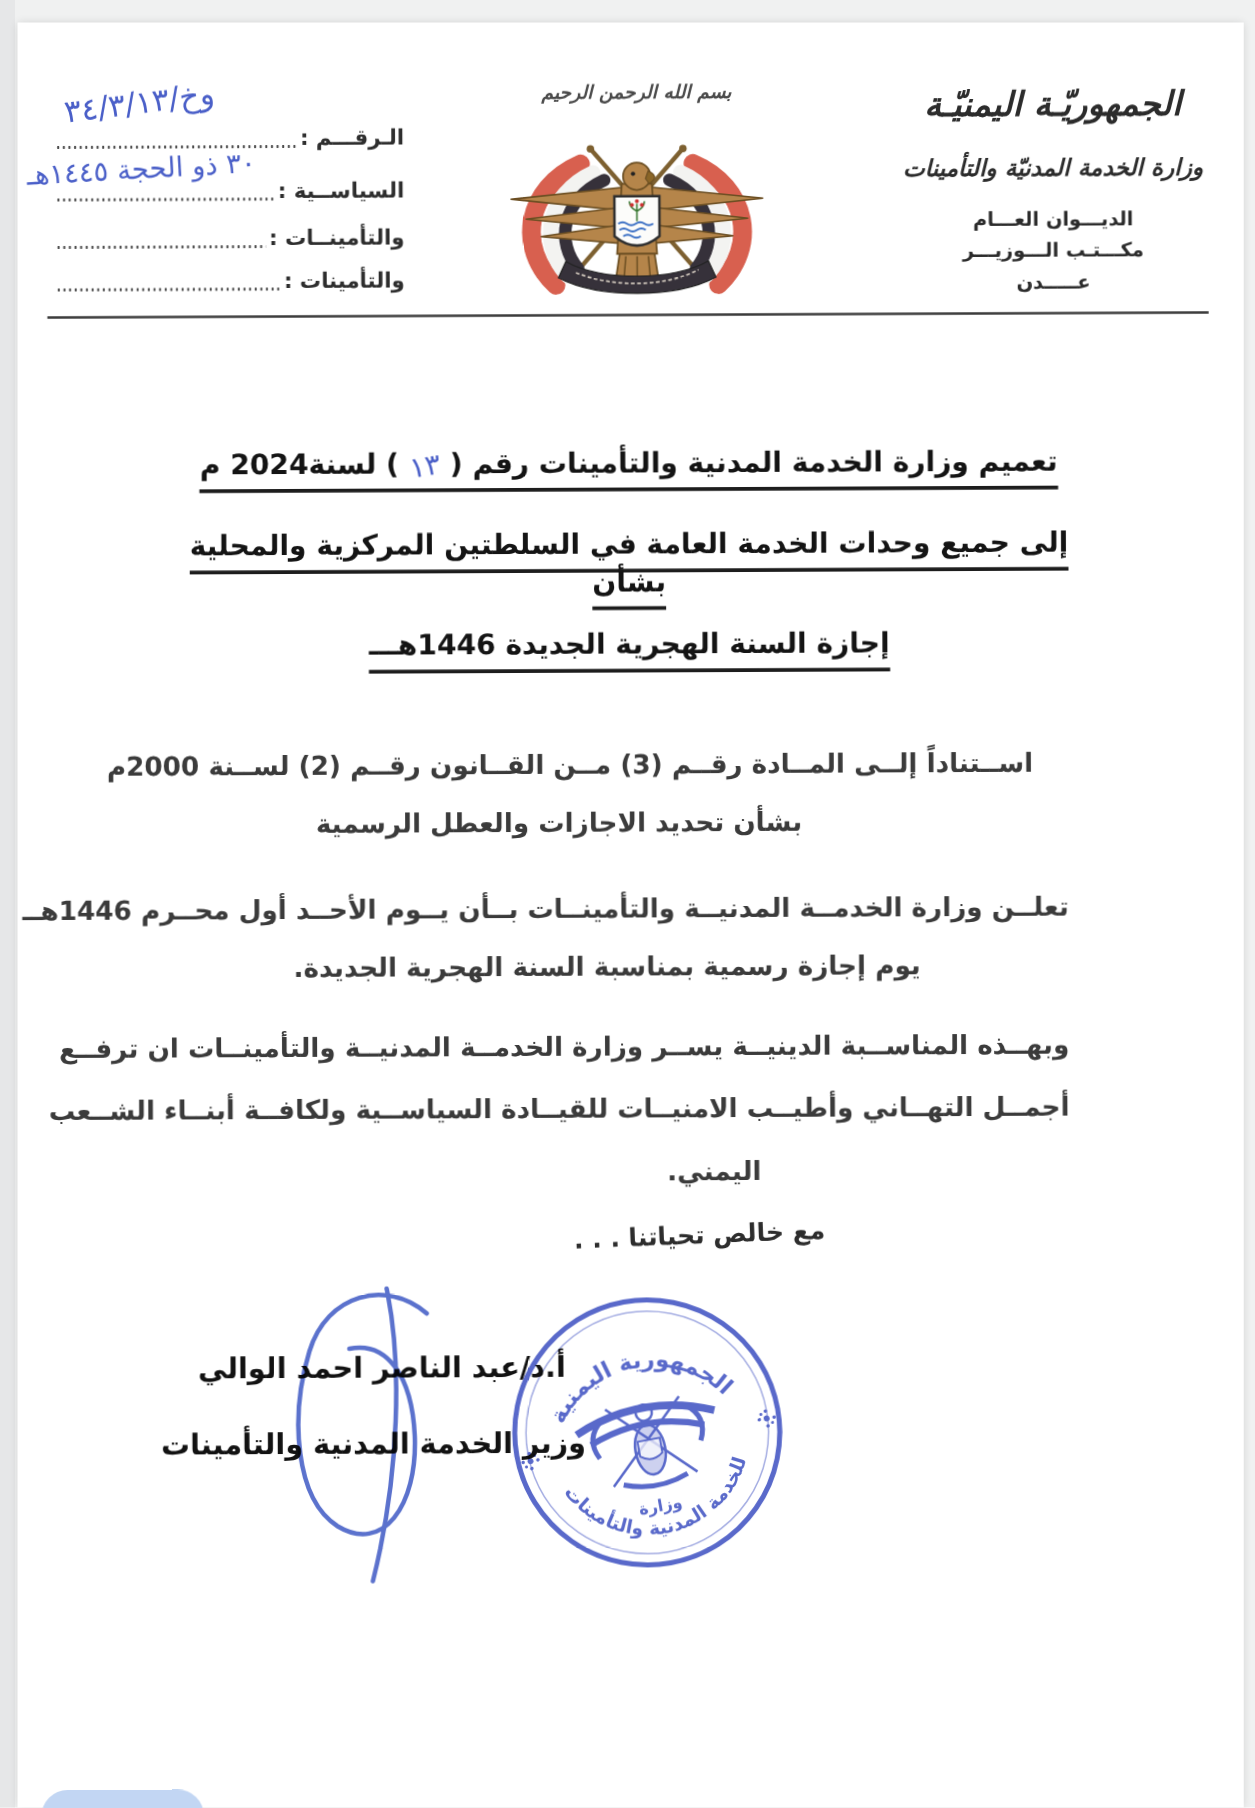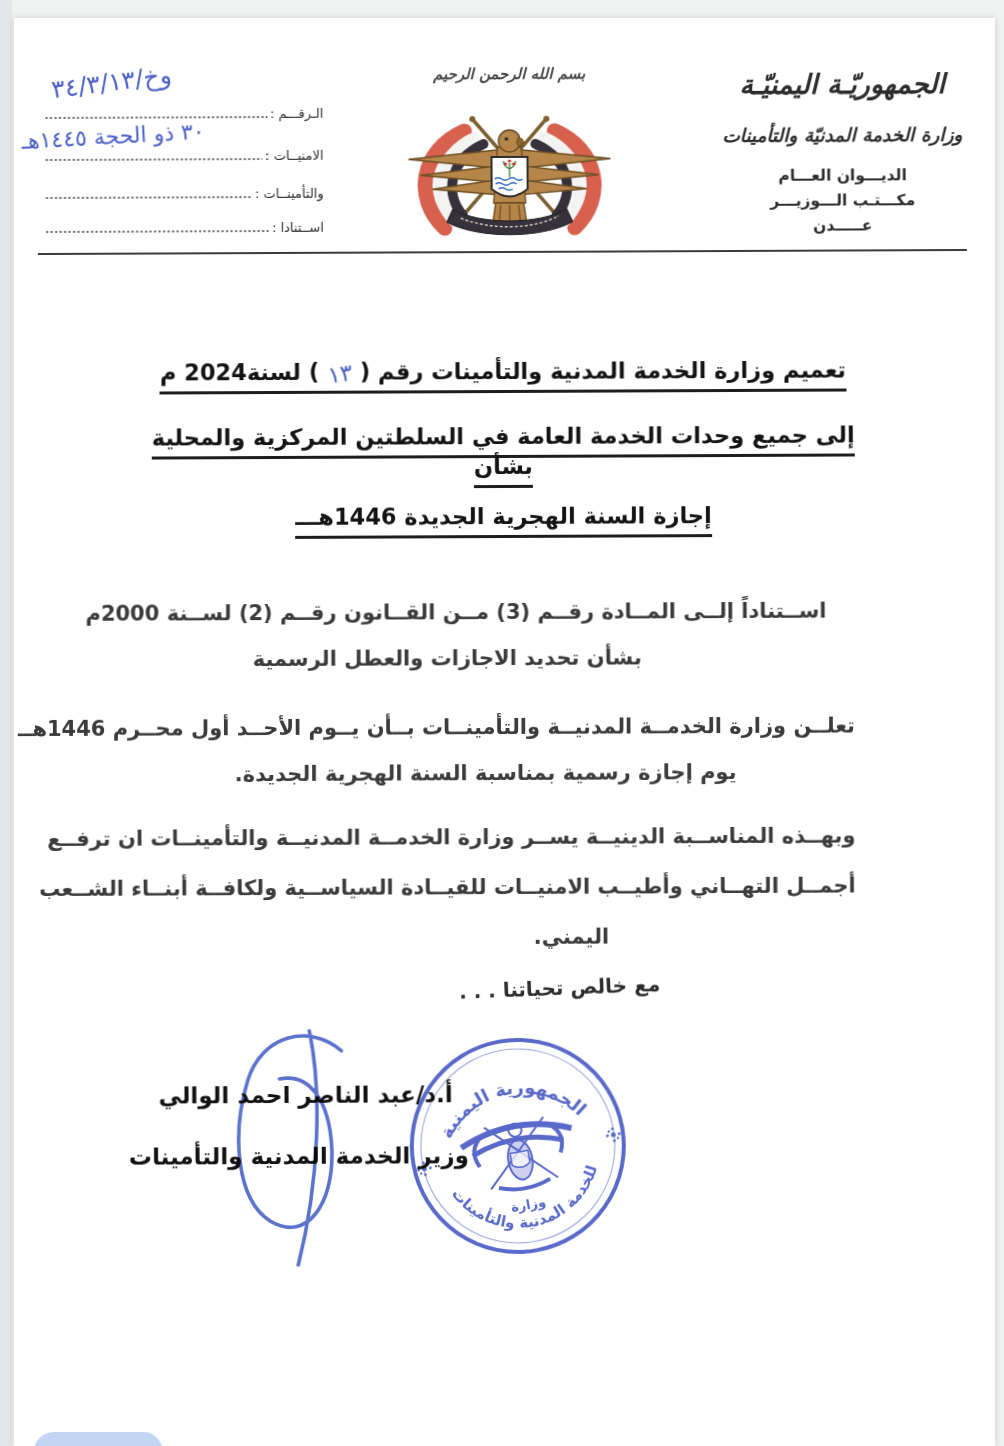--- a/index.html
+++ b/index.html
@@ -5,21 +5,21 @@
   html,body{margin:0;padding:0;}
   body{width:1004px;height:1446px;background:#f0f1f1;overflow:hidden;position:relative;
        font-family:"DejaVu Sans",sans-serif;}
   .edge-strip{position:absolute;left:0;top:0;width:12px;height:100%;background:#e6e7e8;}
   .page{position:absolute;left:14px;top:18px;width:981px;height:1428px;background:#ffffff;
         box-shadow:0 0 7px rgba(0,0,0,.14);overflow:hidden;}
   .content{position:absolute;inset:0;transform:rotate(-0.25deg);}
 
   
   .f-row{position:absolute;left:30px;width:282px;display:flex;direction:rtl;align-items:flex-end;height:24px;}
-  .f-row .lbl{font-size:13px;font-weight:normal;color:#2e2e2e;white-space:nowrap;}
+  .f-row .lbl{font-size:17px;font-weight:bold;color:#2e2e2e;white-space:nowrap;}
   .f-row .dots{flex:1;height:18px;margin:0 3px;
       background-image:radial-gradient(circle,#4a4a4a 0.9px,transparent 1.15px);
       background-size:4.5px 4px;background-repeat:repeat-x;background-position:left bottom 2px;}
   #row-number{top:78px}#row-date{top:120px}#row-corr{top:158px}#row-att{top:192px}
   .hw{position:absolute;color:#4a5fc8;font-weight:500;direction:rtl;white-space:nowrap;}
   .hw-number{left:40px;top:48px;font-size:25px;transform:rotate(-7deg);letter-spacing:1px;}
   .hw-date{left:10px;top:104px;font-size:22px;transform:rotate(-3deg);}
 
   
   .hdr-right{position:absolute;top:36px;right:6px;width:288px;text-align:center;direction:rtl;color:#2c2c2c;}
@@ -74,29 +74,29 @@
 <div class="edge-strip"></div>
 
 <div class="page">
   <div class="content">
 
     <div class="f-row" id="row-number">
       <span class="lbl">الـرقـــم :</span>
       <span class="dots"></span>
     </div>
     <div class="f-row" id="row-date">
-      <span class="lbl">الامنيــات :</span>
+      <span class="lbl">السياســية :</span>
       <span class="dots"></span>
     </div>
     <div class="f-row" id="row-corr">
       <span class="lbl">والتأمينــات :</span>
       <span class="dots"></span>
     </div>
     <div class="f-row" id="row-att">
-      <span class="lbl">اســتنادا :</span>
+      <span class="lbl">والتأمينات :</span>
       <span class="dots"></span>
     </div>
     <div class="hw hw-number">وخ/٣٤/٣/١٣</div>
     <div class="hw hw-date">٣٠ ذو الحجة ١٤٤٥هـ</div>
 
     <div class="hdr-center">
       <div class="bismillah">بسم الله الرحمن الرحيم</div>
       <svg class="emblem" width="230" height="134" viewBox="0 0 230 134">
         <line x1="78" y1="16" x2="170" y2="122" stroke="#7d6030" stroke-width="3.5"></line>
         <line x1="152" y1="16" x2="60" y2="122" stroke="#7d6030" stroke-width="3.5"></line>

